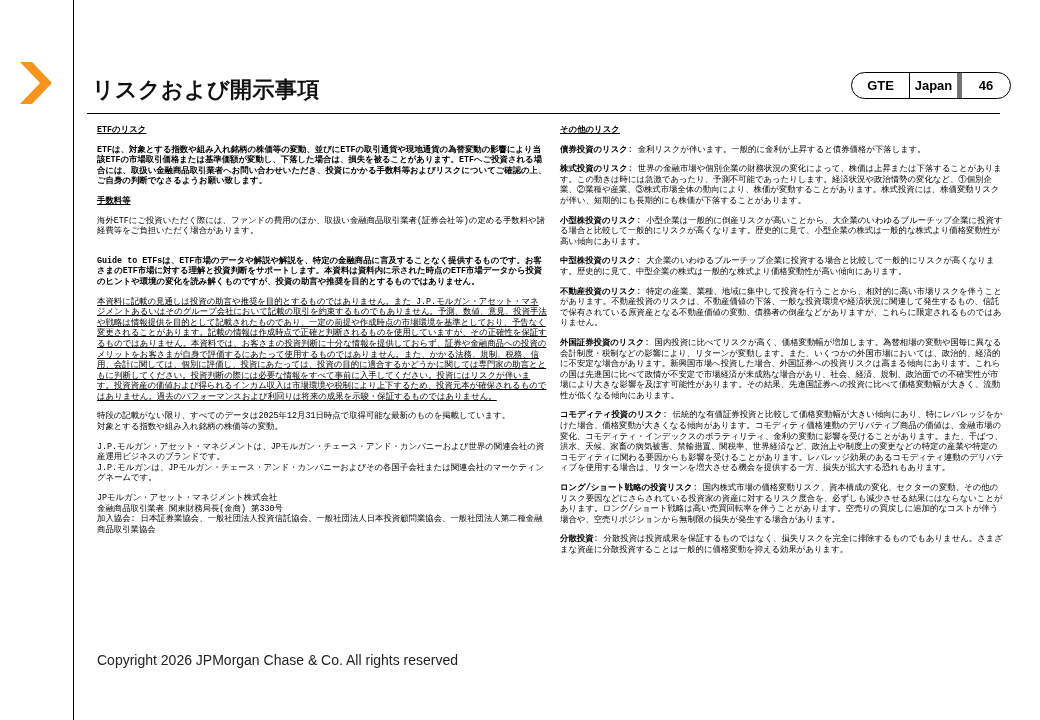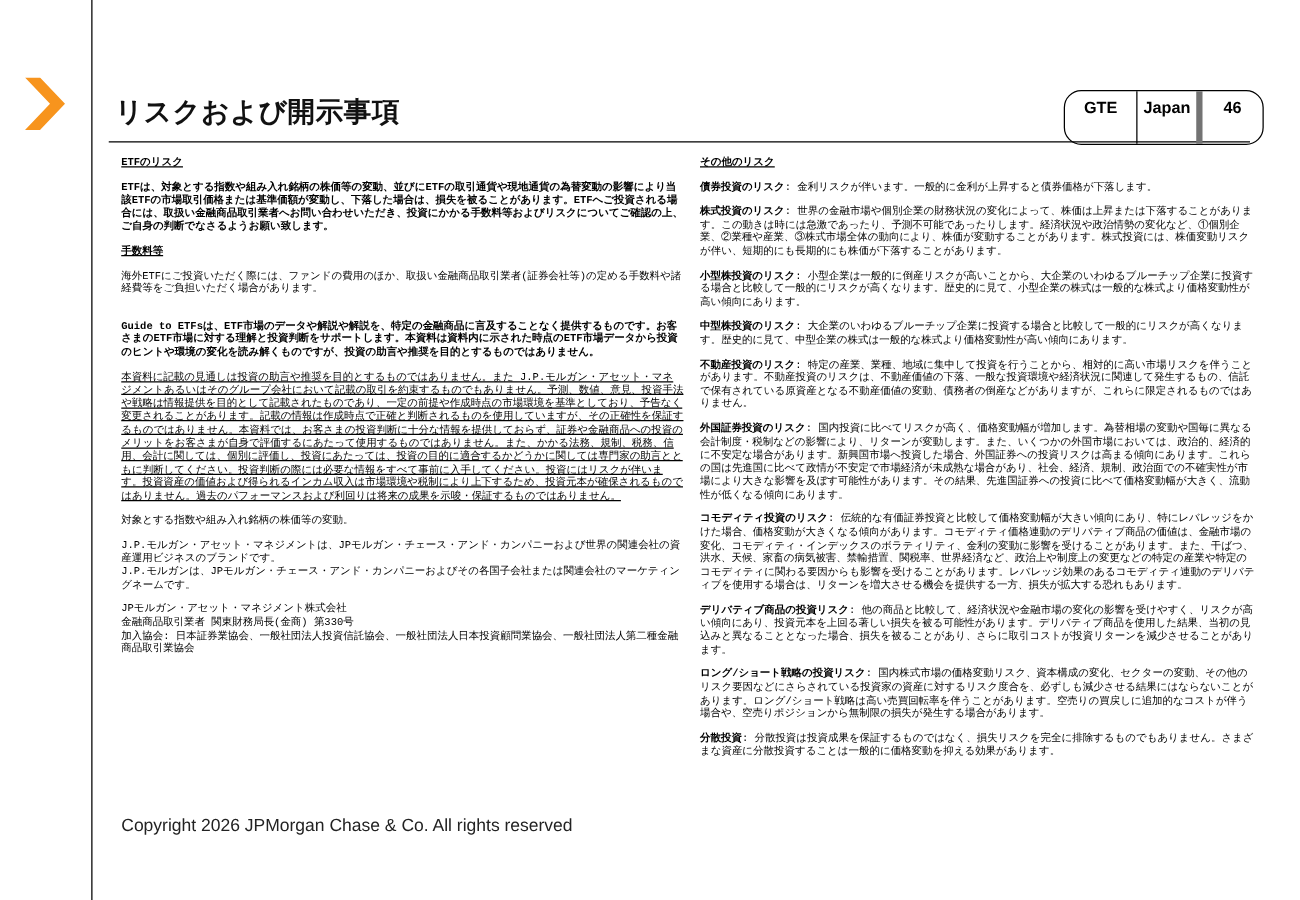--- a/index.html
+++ b/index.html
@@ -2,21 +2,21 @@
 <html><head>
 <meta charset="utf-8">
 <style>
   * { box-sizing: border-box; margin: 0; padding: 0; }
   html, body { width: 1040px; height: 720px; background: #ffffff; overflow: hidden; }
   body { position: relative; font-family: "DejaVu Sans", "Liberation Sans", sans-serif; color: #000; }
   .sidebar-line { position: absolute; left: 73px; top: 0; width: 1px; height: 720px; background: #000; }
   .chevron { position: absolute; left: 20px; top: 62px; width: 32px; height: 42px; }
   .title { position: absolute; left: 92px; top: 75px; font-size: 22px; font-weight: bold; letter-spacing: 0.5px; color: #111; }
   .title-rule { position: absolute; left: 87px; top: 113px; width: 913px; height: 1px; background: #000; }
-  .badge { position: absolute; left: 851px; top: 72px; width: 160px; height: 44px; border: 1px solid #000; border-radius: 14px; display: flex; align-items: center; font-family: "Liberation Sans", sans-serif; font-weight: bold; font-size: 13px; }
+  .badge { position: absolute; left: 851px; top: 72px; width: 160px; height: 27px; border: 1px solid #000; border-radius: 14px; display: flex; align-items: center; font-family: "Liberation Sans", sans-serif; font-weight: bold; font-size: 13px; }
   .badge span { flex: 1; text-align: center; height: 100%; line-height: 26px; }
   .badge .b1 { flex: 0 0 58px; border-right: 1px solid #000; }
   .badge .b2 { flex: 0 0 52px; border-right: 5px solid #737373; }
   .col { position: absolute; top: 125px; font-size: 8.4px; line-height: 10.6px; font-family: Liberation Mono, monospace; }
   .col-left { left: 97px; width: 450px; }
   .col-right { left: 560px; width: 445px; }
   .heading { font-weight: bold; text-decoration: underline; margin-bottom: 9px; }
   .para { margin-bottom: 9px; }
   .bold { font-weight: bold; }
   .underline { text-decoration: underline; }
@@ -43,35 +43,35 @@
 </div>
 
 <div class="col col-left">
   <div class="heading">ETFのリスク</div>
   <div class="para bold">ETFは、対象とする指数や組み入れ銘柄の株価等の変動、並びにETFの取引通貨や現地通貨の為替変動の影響により当該ETFの市場取引価格または基準価額が変動し、下落した場合は、損失を被ることがあります。ETFへご投資される場合には、取扱い金融商品取引業者へお問い合わせいただき、投資にかかる手数料等およびリスクについてご確認の上、ご自身の判断でなさるようお願い致します。</div>
   <div class="heading">手数料等</div>
   <div class="para">海外ETFにご投資いただく際には、ファンドの費用のほか、取扱い金融商品取引業者(証券会社等)の定める手数料や諸経費等をご負担いただく場合があります。</div>
   <div class="gap"></div>
   <div class="para bold">Guide to ETFsは、ETF市場のデータや解説や解説を、特定の金融商品に言及することなく提供するものです。お客さまのETF市場に対する理解と投資判断をサポートします。本資料は資料内に示された時点のETF市場データから投資のヒントや環境の変化を読み解くものですが、投資の助言や推奨を目的とするものではありません。</div>
   <div class="para underline">本資料に記載の見通しは投資の助言や推奨を目的とするものではありません。また J.P.モルガン・アセット・マネジメントあるいはそのグループ会社において記載の取引を約束するものでもありません。予測、数値、意見、投資手法や戦略は情報提供を目的として記載されたものであり、一定の前提や作成時点の市場環境を基準としており、予告なく変更されることがあります。記載の情報は作成時点で正確と判断されるものを使用していますが、その正確性を保証するものではありません。本資料では、お客さまの投資判断に十分な情報を提供しておらず、証券や金融商品への投資のメリットをお客さまが自身で評価するにあたって使用するものではありません。また、かかる法務、規制、税務、信用、会計に関しては、個別に評価し、投資にあたっては、投資の目的に適合するかどうかに関しては専門家の助言とともに判断してください。投資判断の際には必要な情報をすべて事前に入手してください。投資にはリスクが伴います。投資資産の価値および得られるインカム収入は市場環境や税制により上下するため、投資元本が確保されるものではありません。過去のパフォーマンスおよび利回りは将来の成果を示唆・保証するものではありません。</div>
+  <div>特段の記載がない限り、すべてのデータは2025年12月31日時点で取得可能な最新のものを掲載しています。</div>
   <div class="para">対象とする指数や組み入れ銘柄の株価等の変動。</div>
   <div>J.P.モルガン・アセット・マネジメントは、JPモルガン・チェース・アンド・カンパニーおよび世界の関連会社の資産運用ビジネスのブランドです。</div>
   <div class="para">J.P.モルガンは、JPモルガン・チェース・アンド・カンパニーおよびその各国子会社または関連会社のマーケティングネームです。</div>
   <div>JPモルガン・アセット・マネジメント株式会社</div>
   <div>金融商品取引業者 関東財務局長(金商) 第330号</div>
   <div>加入協会: 日本証券業協会、一般社団法人投資信託協会、一般社団法人日本投資顧問業協会、一般社団法人第二種金融商品取引業協会</div>
 </div>
 
 <div class="col col-right">
   <div class="heading">その他のリスク</div>
   <div class="para"><span class="lead">債券投資のリスク</span><span>: 金利リスクが伴います。一般的に金利が上昇すると債券価格が下落します。</span></div>
   <div class="para"><span class="lead">株式投資のリスク</span><span>: 世界の金融市場や個別企業の財務状況の変化によって、株価は上昇または下落することがあります。この動きは時には急激であったり、予測不可能であったりします。経済状況や政治情勢の変化など、①個別企業、②業種や産業、③株式市場全体の動向により、株価が変動することがあります。株式投資には、株価変動リスクが伴い、短期的にも長期的にも株価が下落することがあります。</span></div>
   <div class="para"><span class="lead">小型株投資のリスク</span><span>: 小型企業は一般的に倒産リスクが高いことから、大企業のいわゆるブルーチップ企業に投資する場合と比較して一般的にリスクが高くなります。歴史的に見て、小型企業の株式は一般的な株式より価格変動性が高い傾向にあります。</span></div>
   <div class="para"><span class="lead">中型株投資のリスク</span><span>: 大企業のいわゆるブルーチップ企業に投資する場合と比較して一般的にリスクが高くなります。歴史的に見て、中型企業の株式は一般的な株式より価格変動性が高い傾向にあります。</span></div>
   <div class="para"><span class="lead">不動産投資のリスク</span><span>: 特定の産業、業種、地域に集中して投資を行うことから、相対的に高い市場リスクを伴うことがあります。不動産投資のリスクは、不動産価値の下落、一般な投資環境や経済状況に関連して発生するもの、信託で保有されている原資産となる不動産価値の変動、債務者の倒産などがありますが、これらに限定されるものではありません。</span></div>
   <div class="para"><span class="lead">外国証券投資のリスク</span><span>: 国内投資に比べてリスクが高く、価格変動幅が増加します。為替相場の変動や国毎に異なる会計制度・税制などの影響により、リターンが変動します。また、いくつかの外国市場においては、政治的、経済的に不安定な場合があります。新興国市場へ投資した場合、外国証券への投資リスクは高まる傾向にあります。これらの国は先進国に比べて政情が不安定で市場経済が未成熟な場合があり、社会、経済、規制、政治面での不確実性が市場により大きな影響を及ぼす可能性があります。その結果、先進国証券への投資に比べて価格変動幅が大きく、流動性が低くなる傾向にあります。</span></div>
   <div class="para"><span class="lead">コモディティ投資のリスク</span><span>: 伝統的な有価証券投資と比較して価格変動幅が大きい傾向にあり、特にレバレッジをかけた場合、価格変動が大きくなる傾向があります。コモディティ価格連動のデリバティブ商品の価値は、金融市場の変化、コモディティ・インデックスのボラティリティ、金利の変動に影響を受けることがあります。また、干ばつ、洪水、天候、家畜の病気被害、禁輸措置、関税率、世界経済など、政治上や制度上の変更などの特定の産業や特定のコモディティに関わる要因からも影響を受けることがあります。レバレッジ効果のあるコモディティ連動のデリバティブを使用する場合は、リターンを増大させる機会を提供する一方、損失が拡大する恐れもあります。</span></div>
-  <div class="para"><span class="lead">デリバティブ商品の投資リスク</span><span>: 他の商品と比較して、経済状況や金融市場の変化の影響を受けやすく、リスクが高い傾向にあり、投資元本を上回る著しい損失を被る可能性があります。デリバティブ商品を使用した結果、当初の見込みと異なることとなった場合、損失を被ることがあり、さらに取引コストが投資リターンを減少させることがあります。</span></div>
   <div class="para"><span class="lead">ロング/ショート戦略の投資リスク</span><span>: 国内株式市場の価格変動リスク、資本構成の変化、セクターの変動、その他のリスク要因などにさらされている投資家の資産に対するリスク度合を、必ずしも減少させる結果にはならないことがあります。ロング/ショート戦略は高い売買回転率を伴うことがあります。空売りの買戻しに追加的なコストが伴う場合や、空売りポジションから無制限の損失が発生する場合があります。</span></div>
   <div class="para"><span class="lead">分散投資</span><span>: 分散投資は投資成果を保証するものではなく、損失リスクを完全に排除するものでもありません。さまざまな資産に分散投資することは一般的に価格変動を抑える効果があります。</span></div>
 </div>
 
 <div class="copyright">Copyright 2026 JPMorgan Chase &amp; Co. All rights reserved</div>
 
 </body></html>

